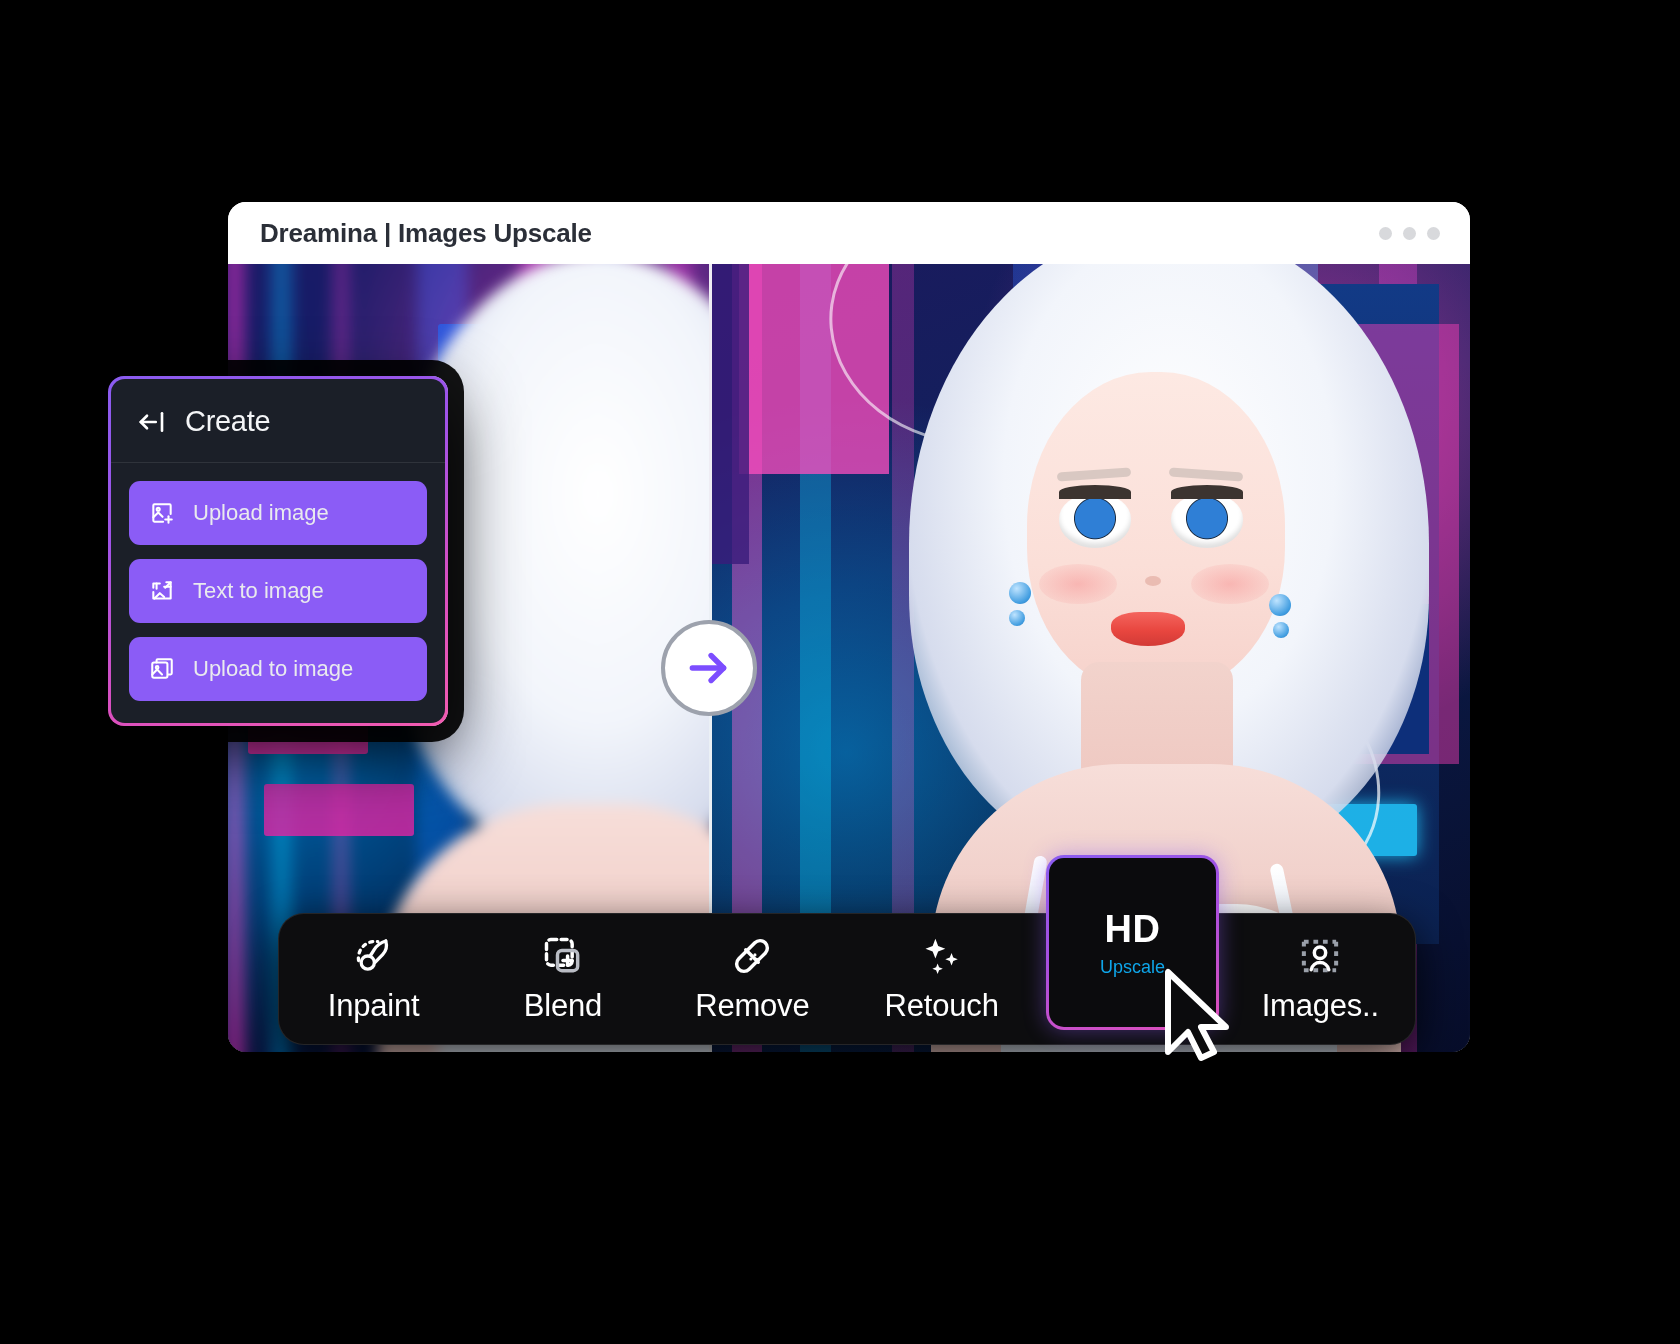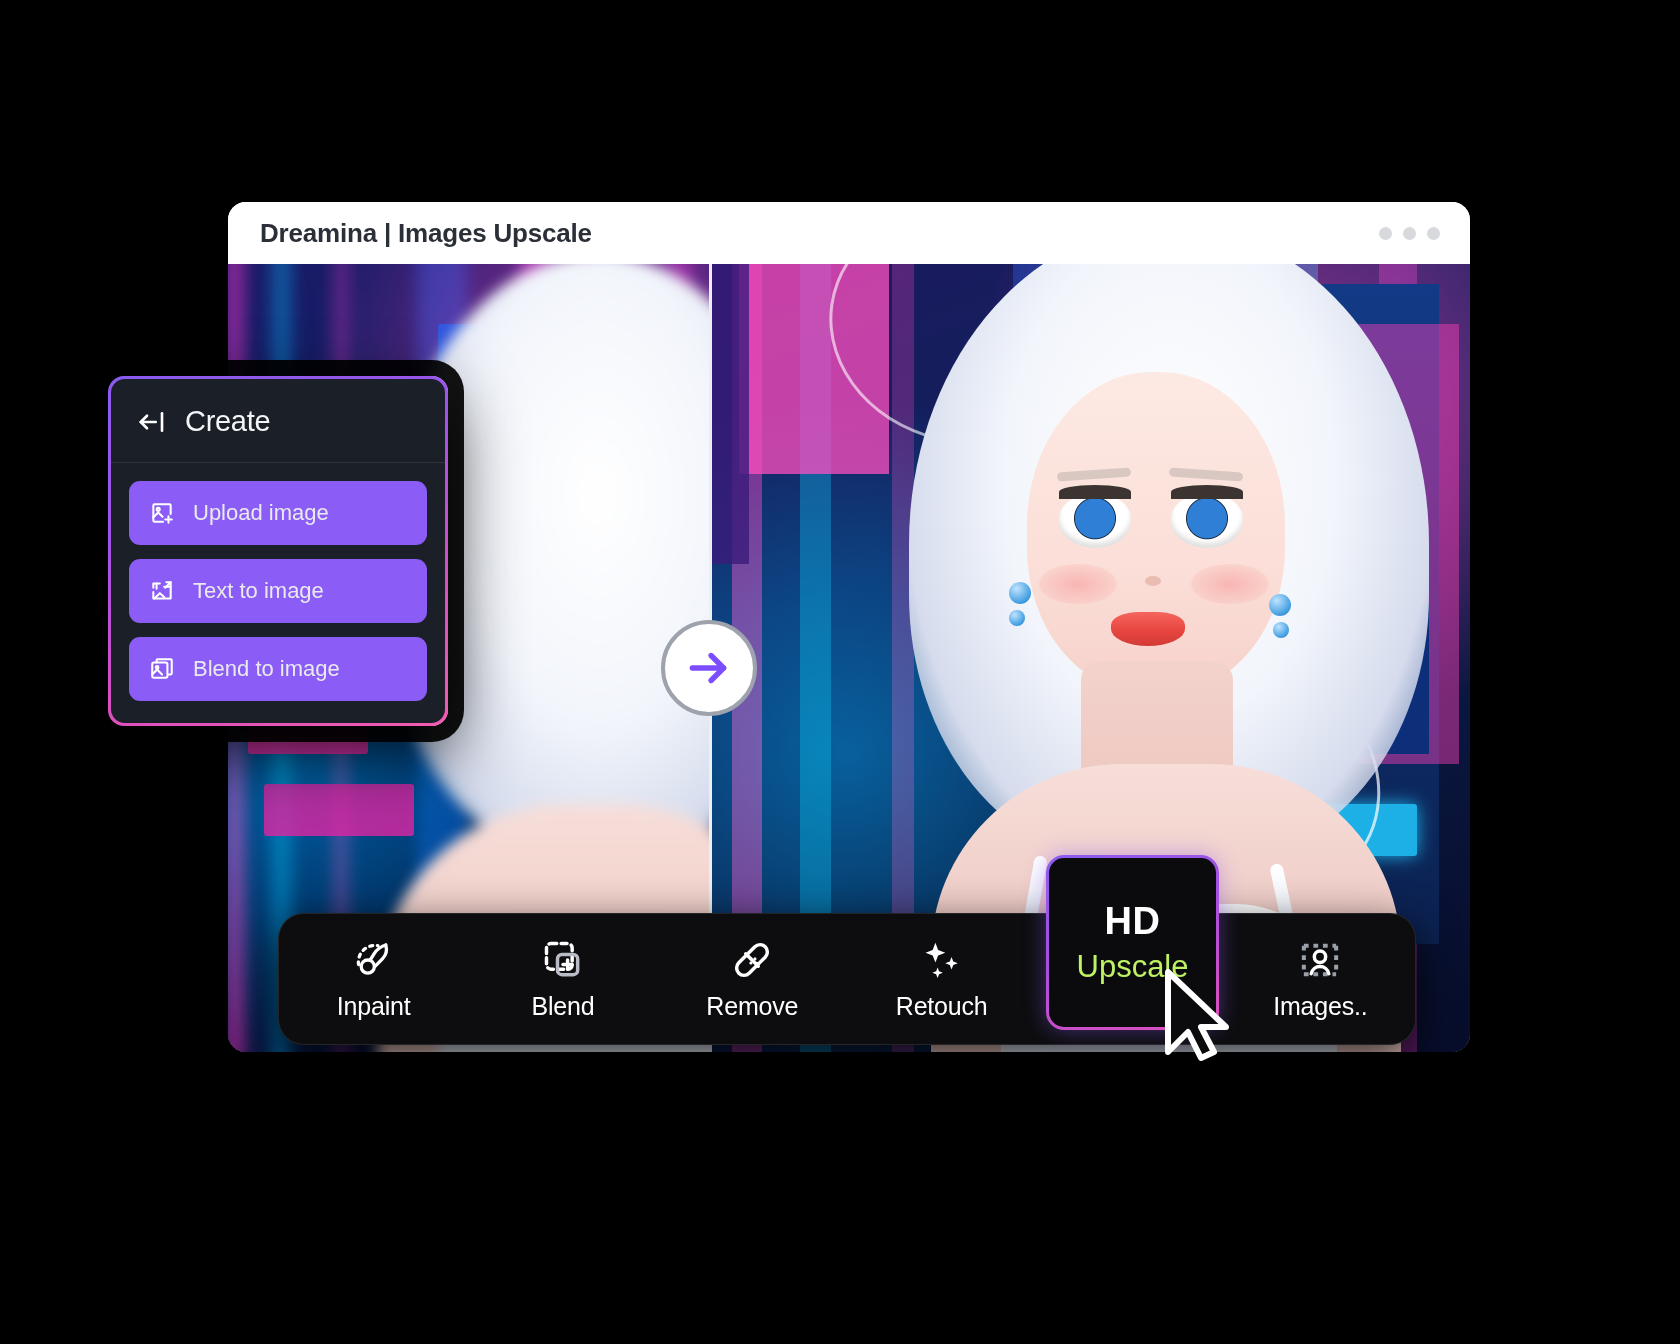--- a/index.html
+++ b/index.html
@@ -234,21 +234,21 @@
     display: flex; align-items: center;
     z-index: 30;
     box-shadow: 0 14px 44px rgba(0,0,0,0.8);
   }
   .tool {
     flex: 1 1 0;
     display: flex; flex-direction: column; align-items: center; gap: 10px;
     cursor: pointer;
   }
   .tool .ico { width: 44px; height: 44px; display: block; }
-  .tool .lbl { font-size: 25px; color: #ffffff; letter-spacing: -0.2px; white-space: nowrap; }
+  .tool .lbl { font-size: 31px; color: #ffffff; letter-spacing: -0.2px; white-space: nowrap; }
   .tool.is-hidden { visibility: hidden; }
 
   
   .hd-card {
     position: absolute;
     left: 1046px; top: 855px;
     width: 173px; height: 175px;
     border-radius: 18px;
     padding: 3px;
     background: linear-gradient(160deg, #8a5cf0 0%, #a84fe0 45%, #e24fb8 100%);
@@ -257,21 +257,21 @@
   }
   .hd-inner {
     width: 100%; height: 100%;
     border-radius: 15px;
     background: #0b0b0d;
     display: flex; flex-direction: column;
     align-items: center; justify-content: center;
     gap: 6px;
   }
   .hd-title { font-size: 38px; font-weight: 600; color: #ffffff; letter-spacing: 0.5px; }
-  .hd-sub { font-size: 31px; color: #bef264; }
+  .hd-sub { font-size: 18px; color: #0ea5e9; }
 
   
   .cursor {
     position: absolute; left: 1162px; top: 968px;
     width: 72px; height: 96px; z-index: 60;
     pointer-events: none;
   }
 </style>
 </head>
 <body>
@@ -396,21 +396,21 @@
           <span>Text to image</span>
         </div>
 
         <div class="create-item">
           <svg class="ico" viewBox="0 0 24 24" fill="none" stroke="#ffffff" stroke-width="1.9" stroke-linecap="round" stroke-linejoin="round">
             <rect x="3" y="6" width="14" height="14" rx="1.6"></rect>
             <circle cx="7.5" cy="10.5" r="1.2"></circle>
             <path d="M3 17l4.5-4.5L12 17"></path>
             <path d="M7 6V4a1 1 0 0 1 1-1h12a1 1 0 0 1 1 1v12a1 1 0 0 1-1 1h-2"></path>
           </svg>
-          <span>Blend to image</span>
+          <span>Upload to image</span>
         </div>
 
       </div>
     </div>
   </div>
 
   <div class="toolbar">
 
     <div class="tool">
       <svg class="ico" viewBox="0 0 24 24" fill="none" stroke="#ffffff" stroke-width="1.8" stroke-linecap="round" stroke-linejoin="round">

